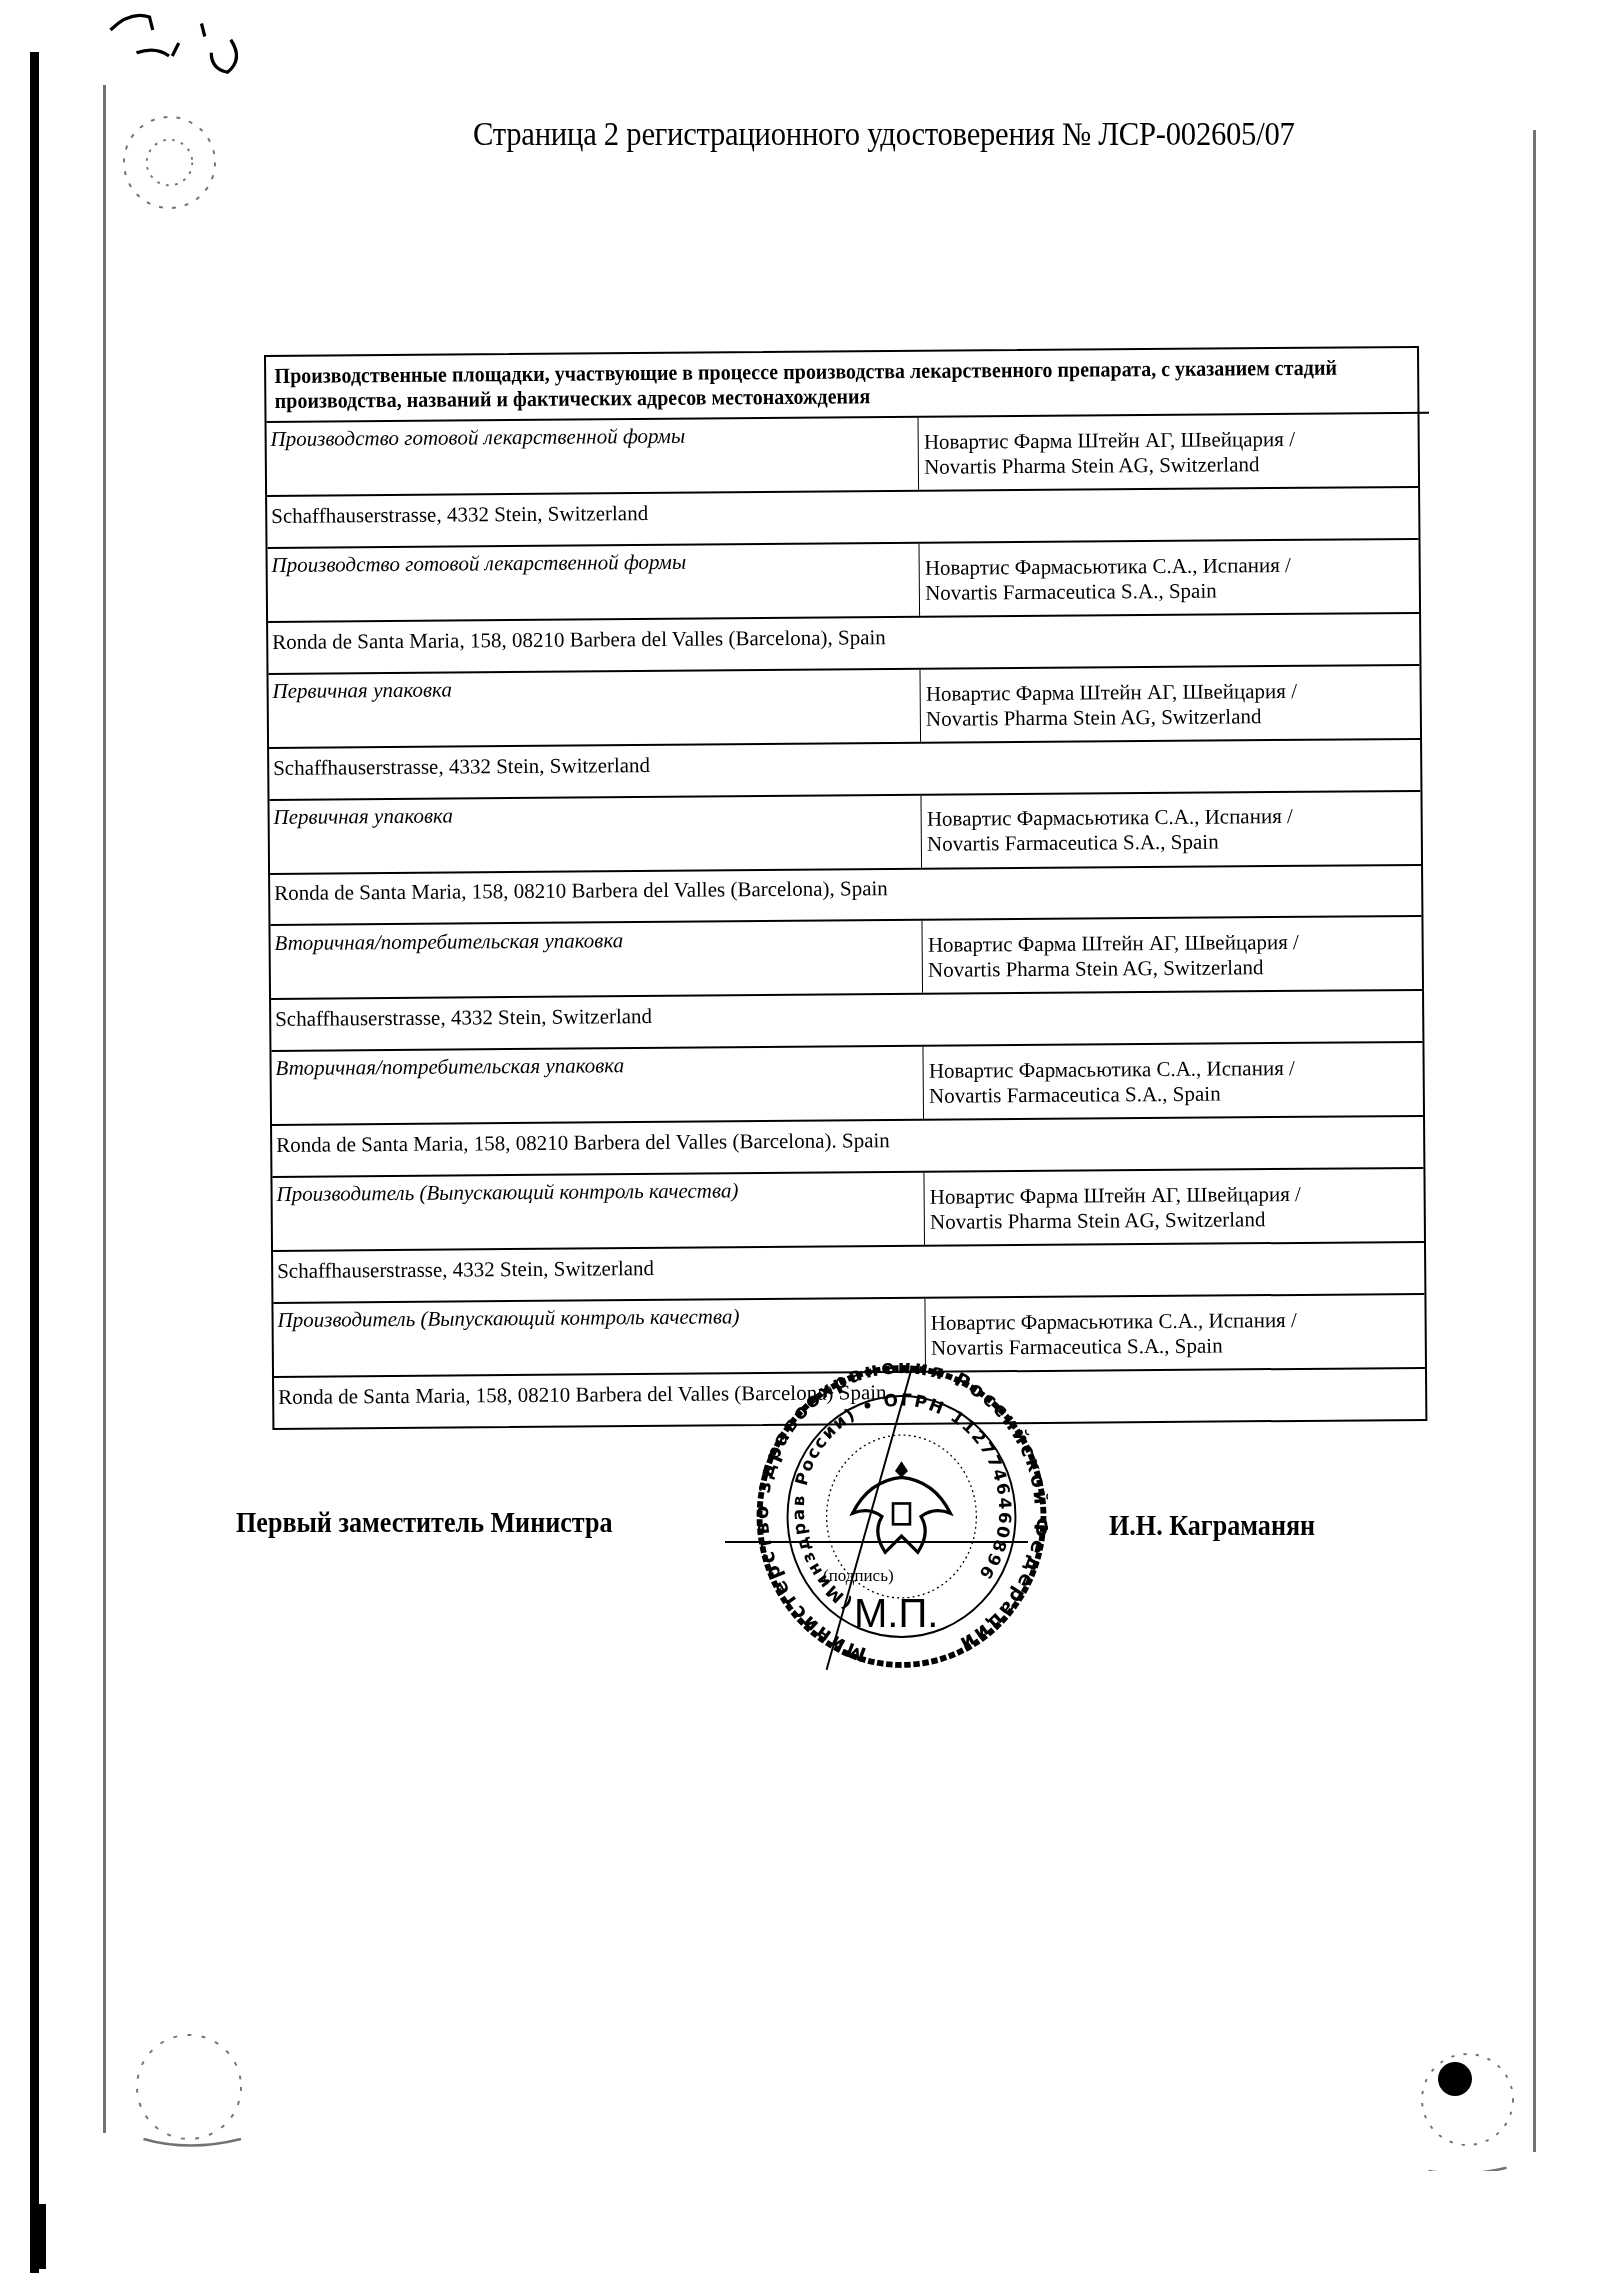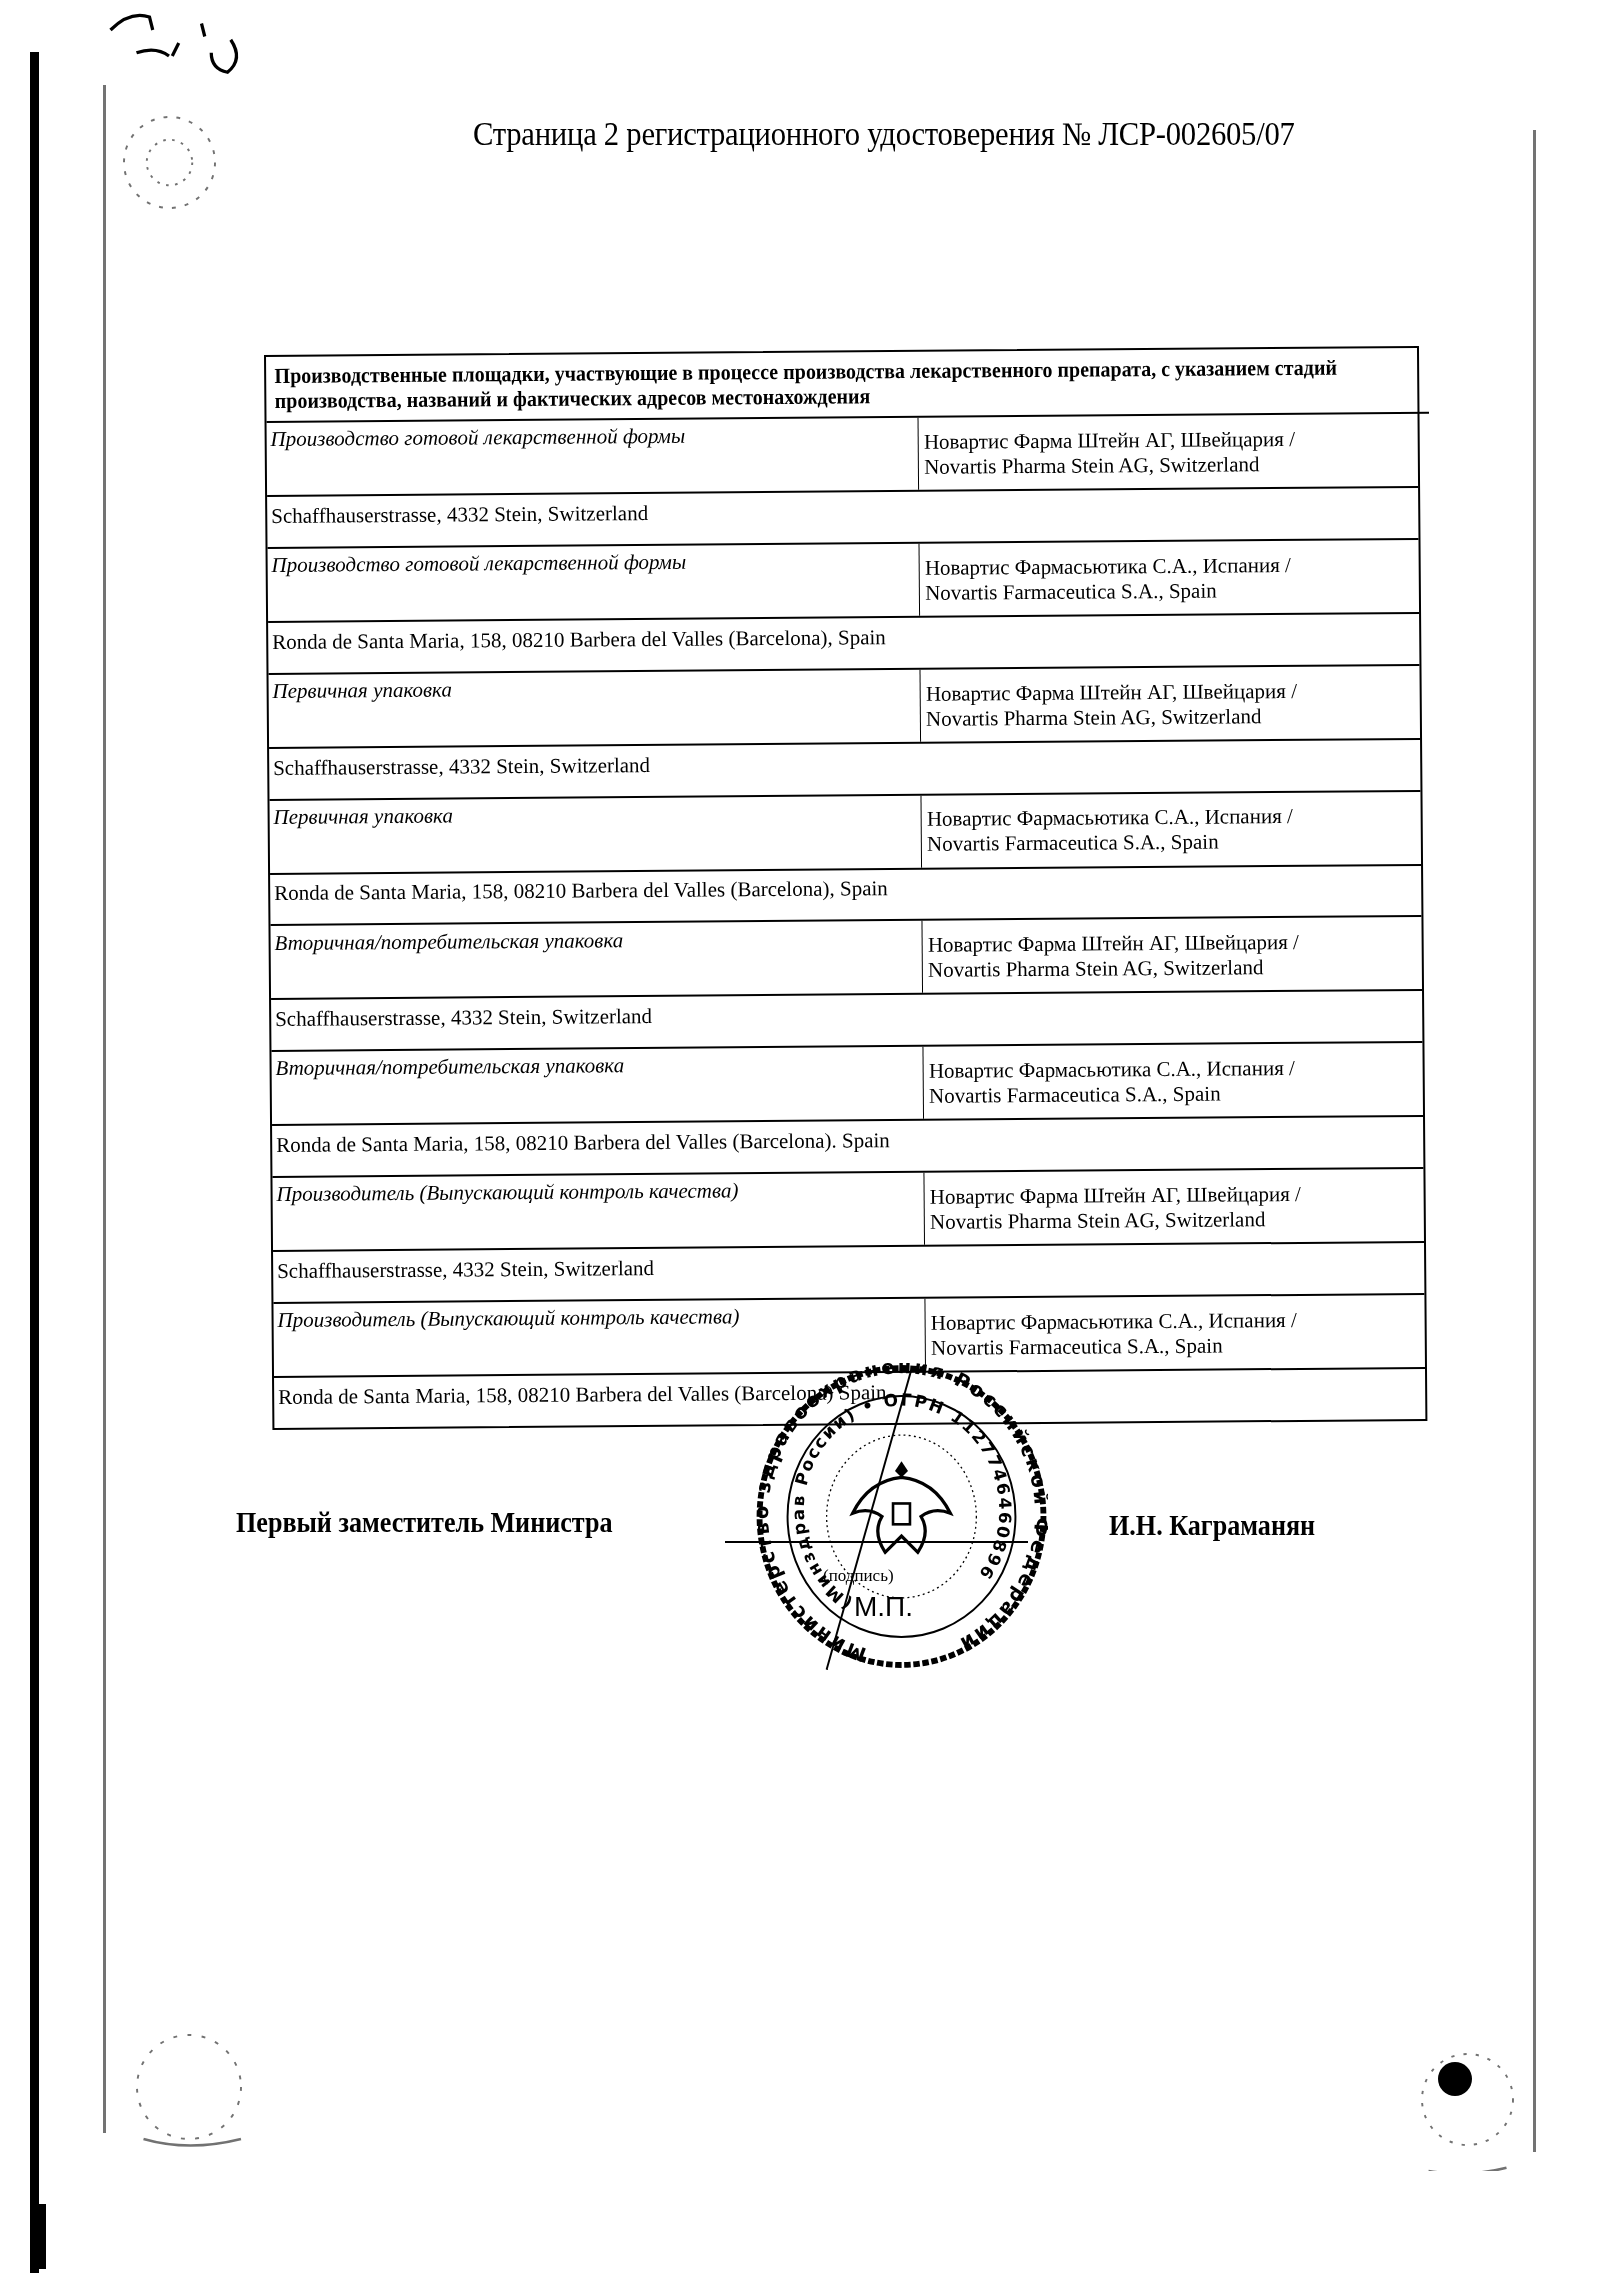--- a/index.html
+++ b/index.html
@@ -23,21 +23,21 @@
     .address { padding: 7.8px 3.9px 9px 3.9px; font-size: 21px; line-height: 23.5px; height: 33px; white-space: nowrap; }
 
     
     .signature-row { position: absolute; top: 1506px; left: 0; width: 1606px; height: 59px; text-align: center; }
     .sig-position { position: absolute; left: 236px; top: 0; font-size: 29px; font-weight: bold;
                     transform: scaleX(0.9); transform-origin: left top; white-space: nowrap; }
     .sig-line { position: absolute; left: 725px; top: 35px; width: 303px; height: 2px; background: #000; }
     .sig-name { position: absolute; left: 1109px; top: 2.6px; font-size: 29px; font-weight: bold;
                 transform: scaleX(0.9); transform-origin: left top; white-space: nowrap; }
     .sig-caption { position: absolute; left: 823px; top: 60px; font-size: 17px; }
-    .mp-label { position: absolute; left: 854px; top: 1591px; font-size: 28px; font-family: "Liberation Sans", sans-serif; }
+    .mp-label { position: absolute; left: 854px; top: 1591px; font-size: 40px; font-family: "Liberation Sans", sans-serif; }
 
     
     .seal { position: absolute; left: 755px; top: 1363px; width: 293px; height: 307px; }
 
     
     .edge-bar { position: absolute; background: #000; }
     .handwriting { position: absolute; left: 104px; top: 6.5px; width: 143px; height: 72px; }
     .dot-blob { position: absolute; border-radius: 50%; background: #000; }
     .speckle { position: absolute; opacity: 0.55; }
   </style>

